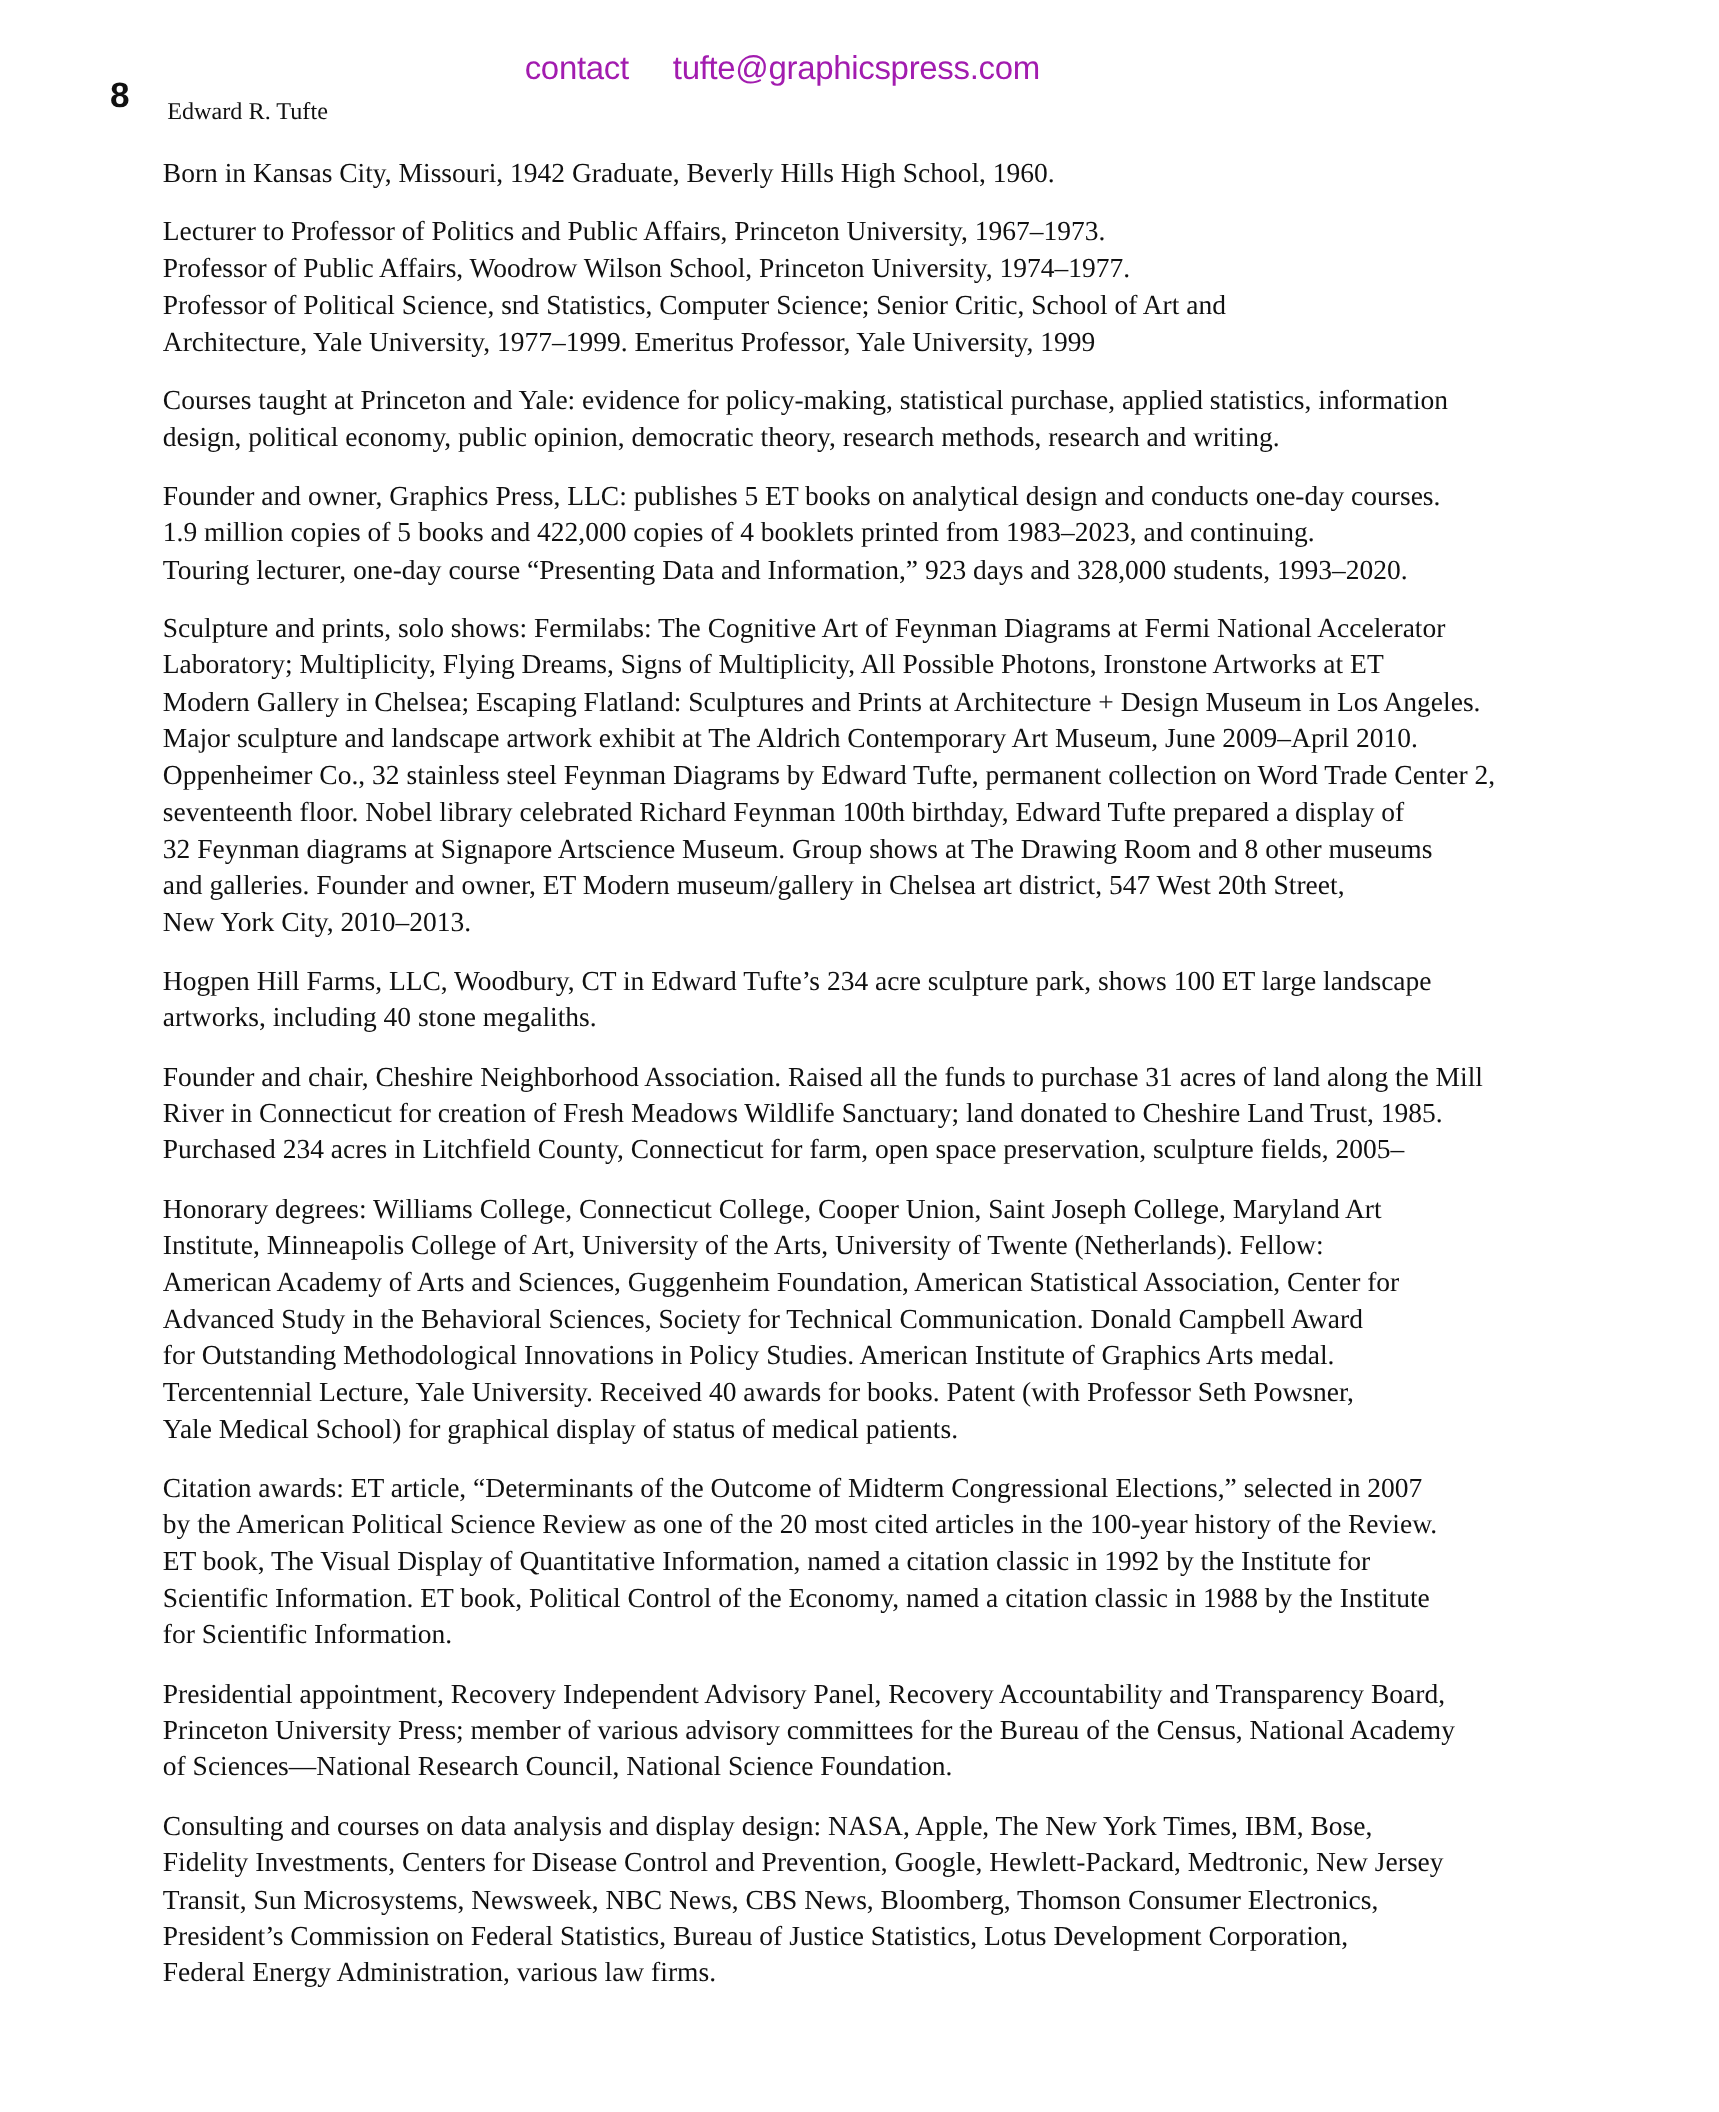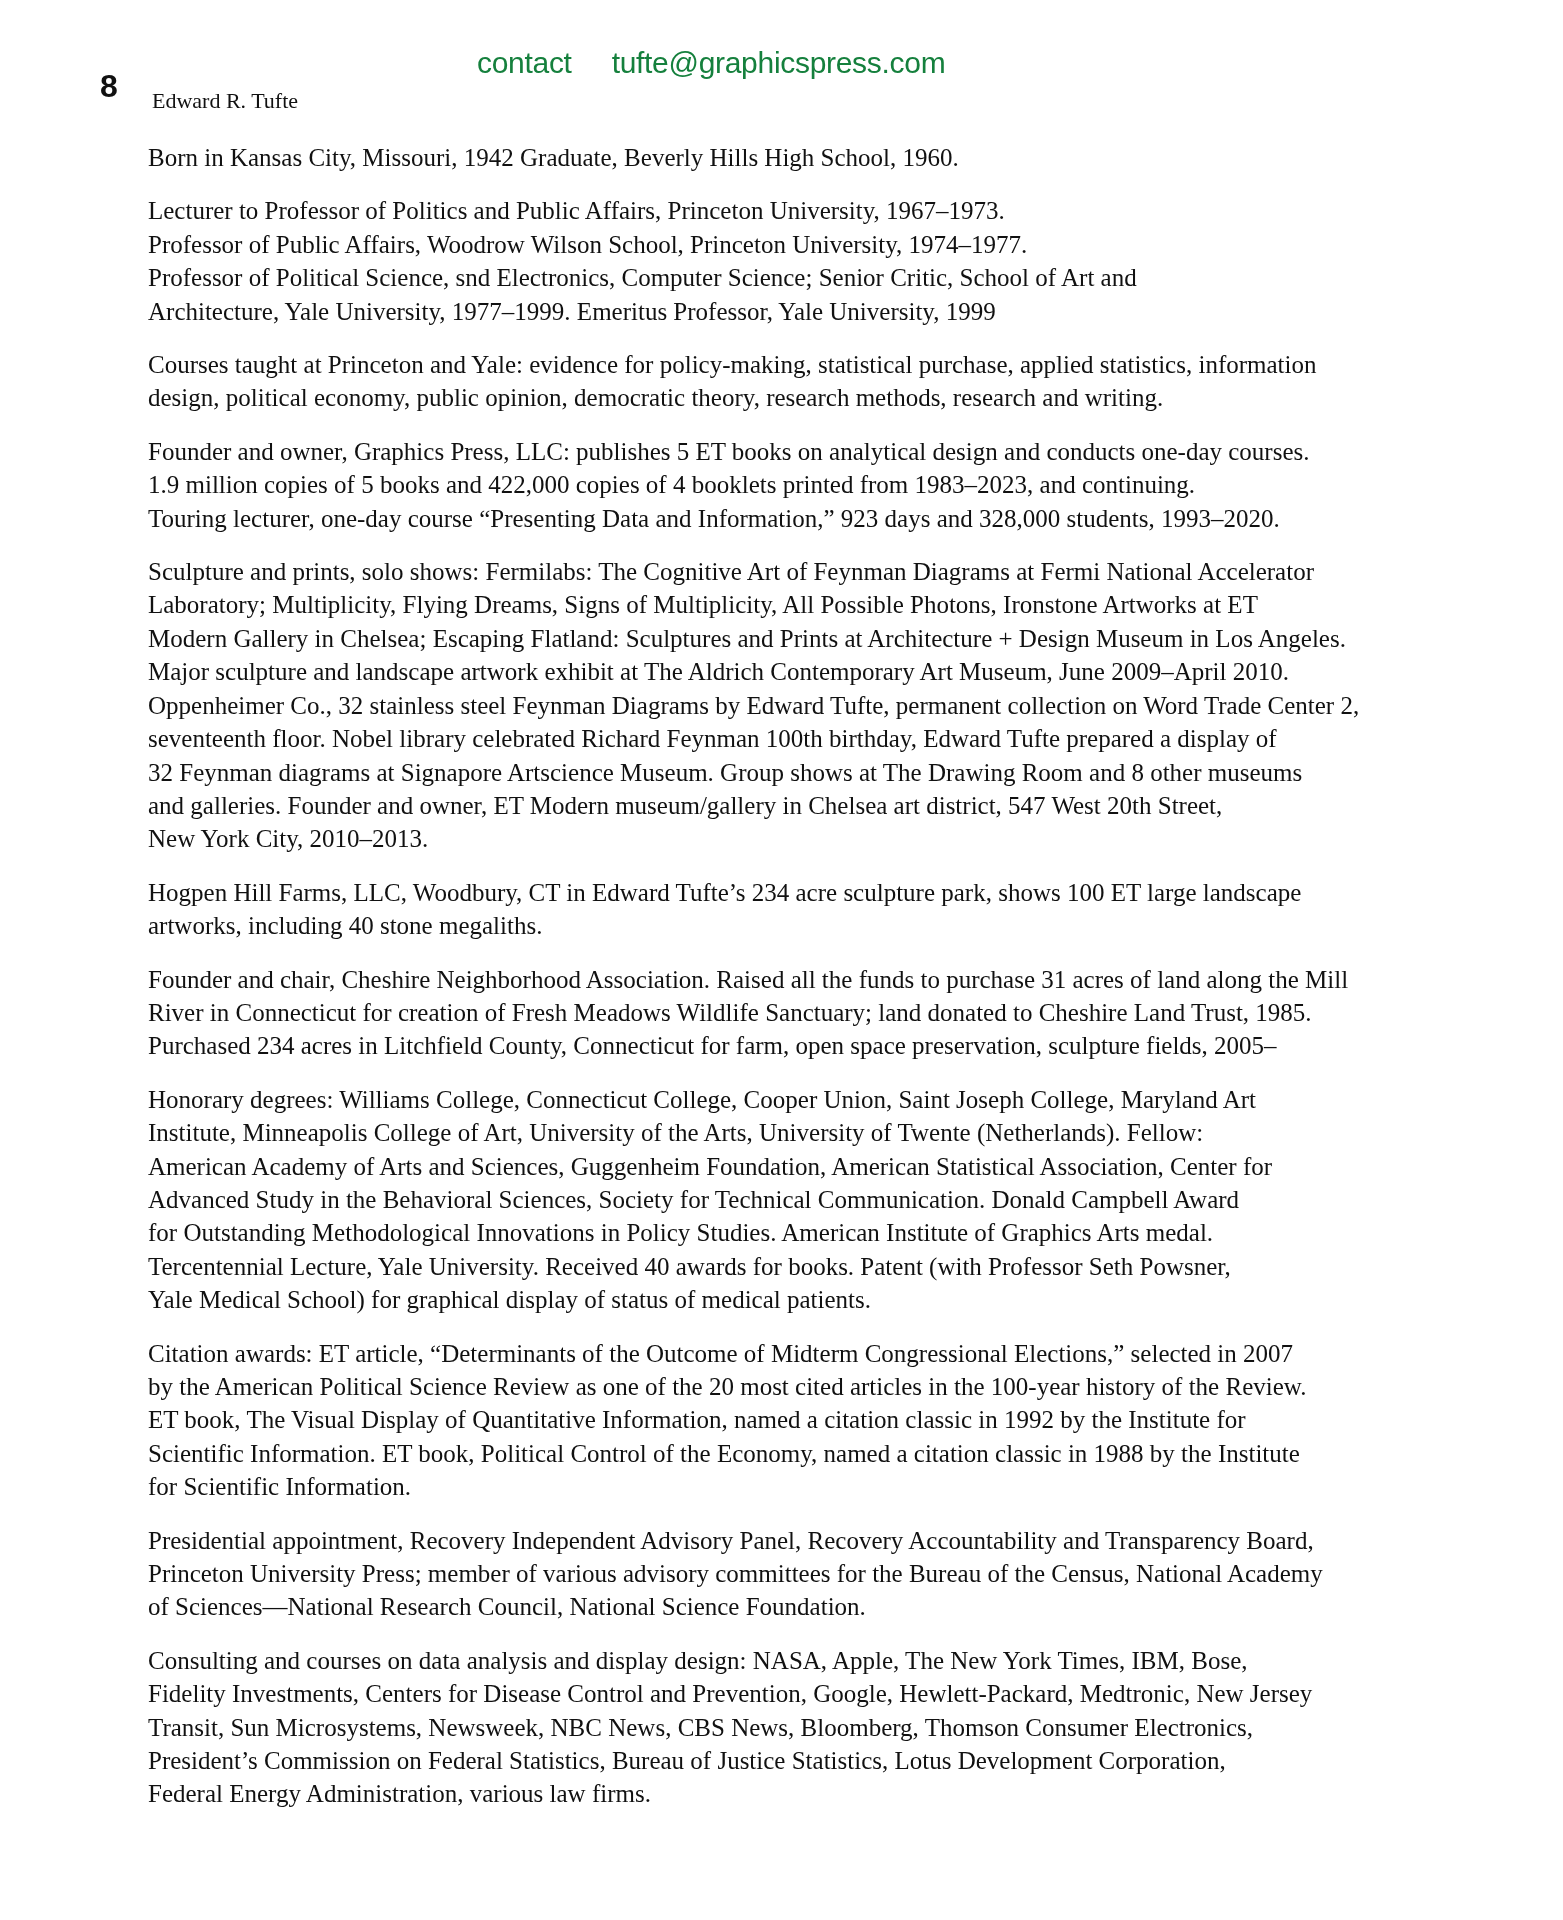--- a/index.html
+++ b/index.html
@@ -1,17 +1,17 @@
 <!DOCTYPE html>
 <html><head>
 <meta charset="utf-8">
 <style>
   html, body { margin: 0; padding: 0; background: #ffffff; }
   body { width: 1563px; height: 1920px; position: relative; overflow: hidden; color: #111; }
-  .contact { position: absolute; top: 46px; left: 477px; font-family: "Liberation Sans", sans-serif; font-size: 30px; color: #15803d; white-space: pre; letter-spacing: -0.3px; }
+  .contact { position: absolute; top: 46px; left: 477px; font-family: "Liberation Sans", sans-serif; font-size: 30px; color: #a21caf; white-space: pre; letter-spacing: -0.3px; }
   .contact .email { margin-left: 40px; }
   .pagenum { position: absolute; top: 68px; left: 100px; font-family: "Liberation Sans", sans-serif; font-weight: bold; font-size: 32px; }
   .title { position: absolute; top: 88px; left: 152px; font-family: Liberation Serif, serif; font-size: 22px; }
   .body { position: absolute; top: 141px; left: 148px; width: 1400px; font-family: "Liberation Serif", serif; font-size: 25px; line-height: 33.4px; }
   .para { margin: 0 0 20px 0; }
   .line { display: block; white-space: nowrap; }
 </style>
 </head>
 <body>
 
@@ -19,21 +19,21 @@
 <div class="contact"><span>contact</span><span class="email">tufte@graphicspress.com</span></div>
 <div class="title">Edward R. Tufte</div>
 
 <div class="body" id="body">
     <p class="para">
       <span class="line">Born in Kansas City, Missouri, 1942 Graduate, Beverly Hills High School, 1960.</span>
     </p>
     <p class="para">
       <span class="line">Lecturer to Professor of Politics and Public Affairs, Princeton University, 1967–1973.</span>
       <span class="line">Professor of Public Affairs, Woodrow Wilson School, Princeton University, 1974–1977.</span>
-      <span class="line">Professor of Political Science, snd Electronics, Computer Science;  Senior Critic, School of Art and</span>
+      <span class="line">Professor of Political Science, snd Statistics, Computer Science;  Senior Critic, School of Art and</span>
       <span class="line">Architecture, Yale University, 1977–1999. Emeritus Professor, Yale University, 1999</span>
     </p>
     <p class="para">
       <span class="line">Courses taught at Princeton and Yale: evidence for policy-making, statistical purchase, applied statistics, information</span>
       <span class="line">design, political economy, public opinion, democratic theory, research methods, research and writing.</span>
     </p>
     <p class="para">
       <span class="line">Founder and owner, Graphics Press, LLC: publishes 5 ET books on analytical design and conducts one-day courses.</span>
       <span class="line">1.9 million copies of 5 books and 422,000 copies of 4 booklets printed from 1983–2023, and continuing.</span>
       <span class="line">Touring lecturer, one-day course “Presenting Data and Information,” 923 days and 328,000 students, 1993–2020.</span>

